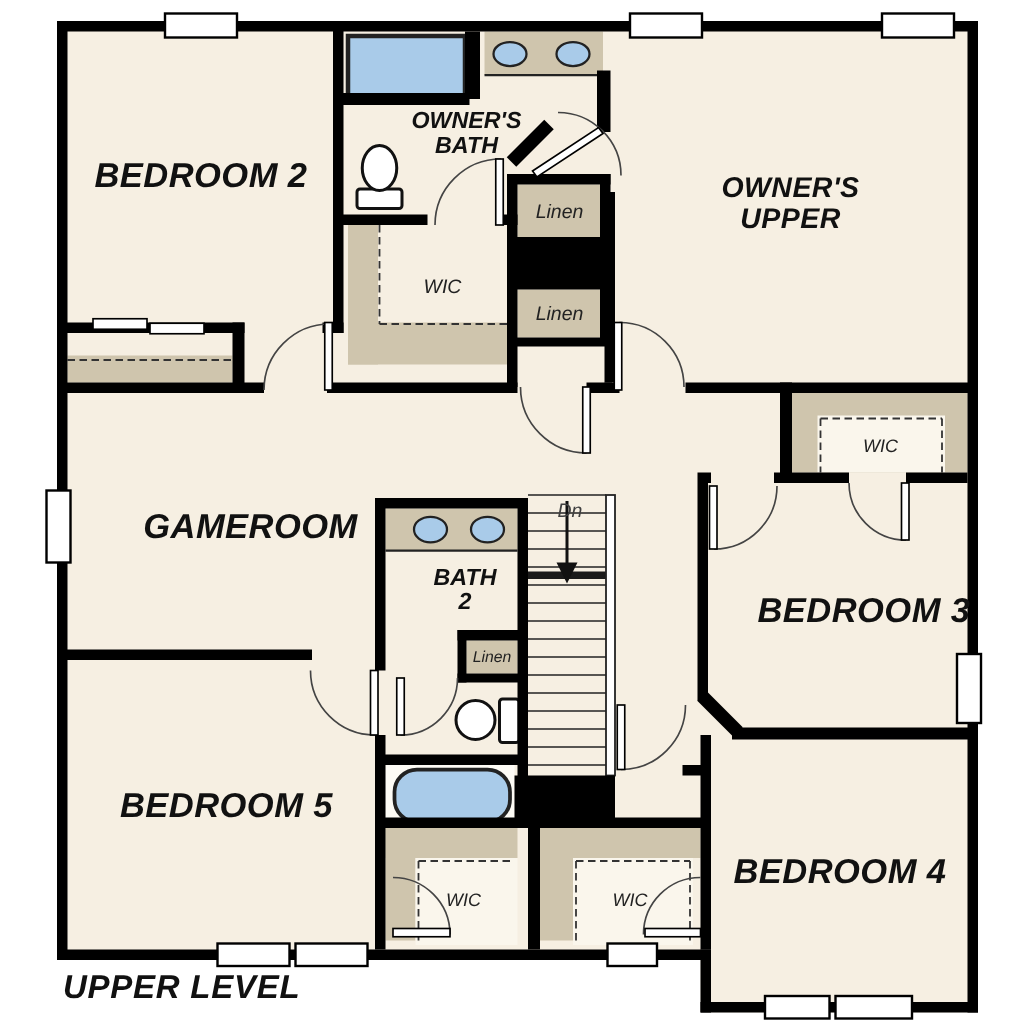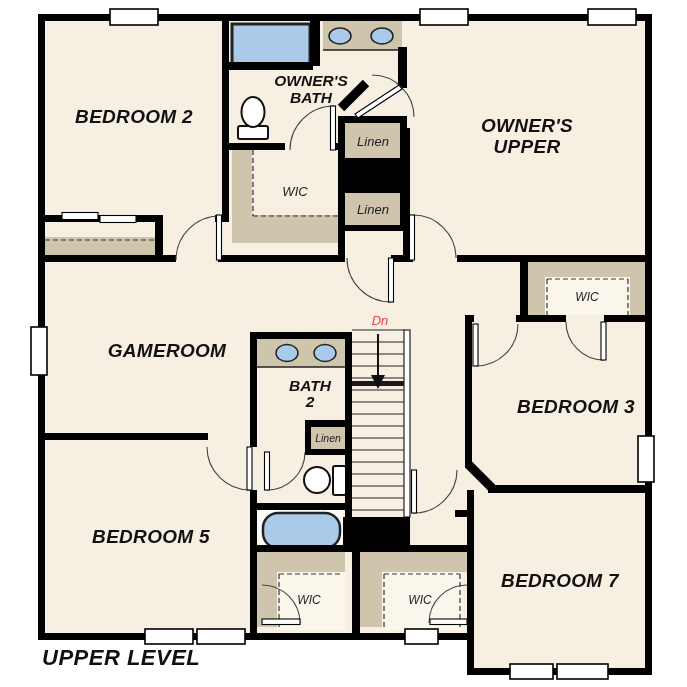--- a/index.html
+++ b/index.html
@@ -1,28 +1,28 @@
 <!DOCTYPE html>
 <html><head>
 <meta charset="utf-8">
 <style>
   html,body{margin:0;padding:0;background:#fff;}
   #canvas{position:relative;width:687px;height:687px;background:#ffffff;overflow:hidden;
           font-family:"Liberation Sans",sans-serif;}
   #plan-svg{position:absolute;left:0;top:0;}
   .lbl{position:absolute;transform:translate(-50%,-50%);white-space:nowrap;text-align:center;
        color:#111;font-family:"Liberation Sans",sans-serif;font-style:italic;}
-  .room{font-weight:bold;font-size:19px;letter-spacing:.3px;}
+  .room{font-weight:bold;font-size:23px;letter-spacing:.3px;}
   .room-sm{font-weight:bold;font-size:15.5px;line-height:17px;}
   .room-sm2{font-weight:bold;font-size:15.5px;line-height:16px;}
   .suite{font-weight:bold;font-size:19px;line-height:21px;letter-spacing:.3px;}
   .closet{font-weight:normal;font-size:13px;color:#222;}
   .closet-md{font-weight:normal;font-size:12px;color:#222;}
   .closet-sm{font-weight:normal;font-size:10.5px;color:#222;}
-  .dn{font-weight:normal;font-size:13px;color:#ef4444;}
+  .dn{font-weight:normal;font-size:13px;color:#404040;margin-top:20px;}
   .title{position:absolute;font-weight:bold;font-size:22px;letter-spacing:.5px;color:#111;
          transform:none;white-space:nowrap;font-style:italic;}
 </style>
 </head>
 <body>
 
 <div id="canvas">
 
 <svg id="plan-svg" width="687" height="687" viewBox="0 0 687 687">
 
@@ -235,17 +235,17 @@
 </div>
 
 <div class="lbl closet-sm" style="left:328px;top:438px;">Linen</div>
 
 <div class="lbl closet-md" style="left:587px;top:297px;">WIC</div>
 <div class="lbl room" style="left:576px;top:407px;">BEDROOM 3</div>
 
 <div class="lbl room" style="left:151px;top:537px;">BEDROOM 5</div>
 <div class="lbl closet-md" style="left:309px;top:600px;">WIC</div>
 <div class="lbl closet-md" style="left:420px;top:600px;">WIC</div>
-<div class="lbl room" style="left:560px;top:581px;">BEDROOM 7</div>
+<div class="lbl room" style="left:560px;top:581px;">BEDROOM 4</div>
 
 <div class="title" style="left:42px;top:645px;">UPPER LEVEL</div>
 
 </div>
 
 </body></html>

